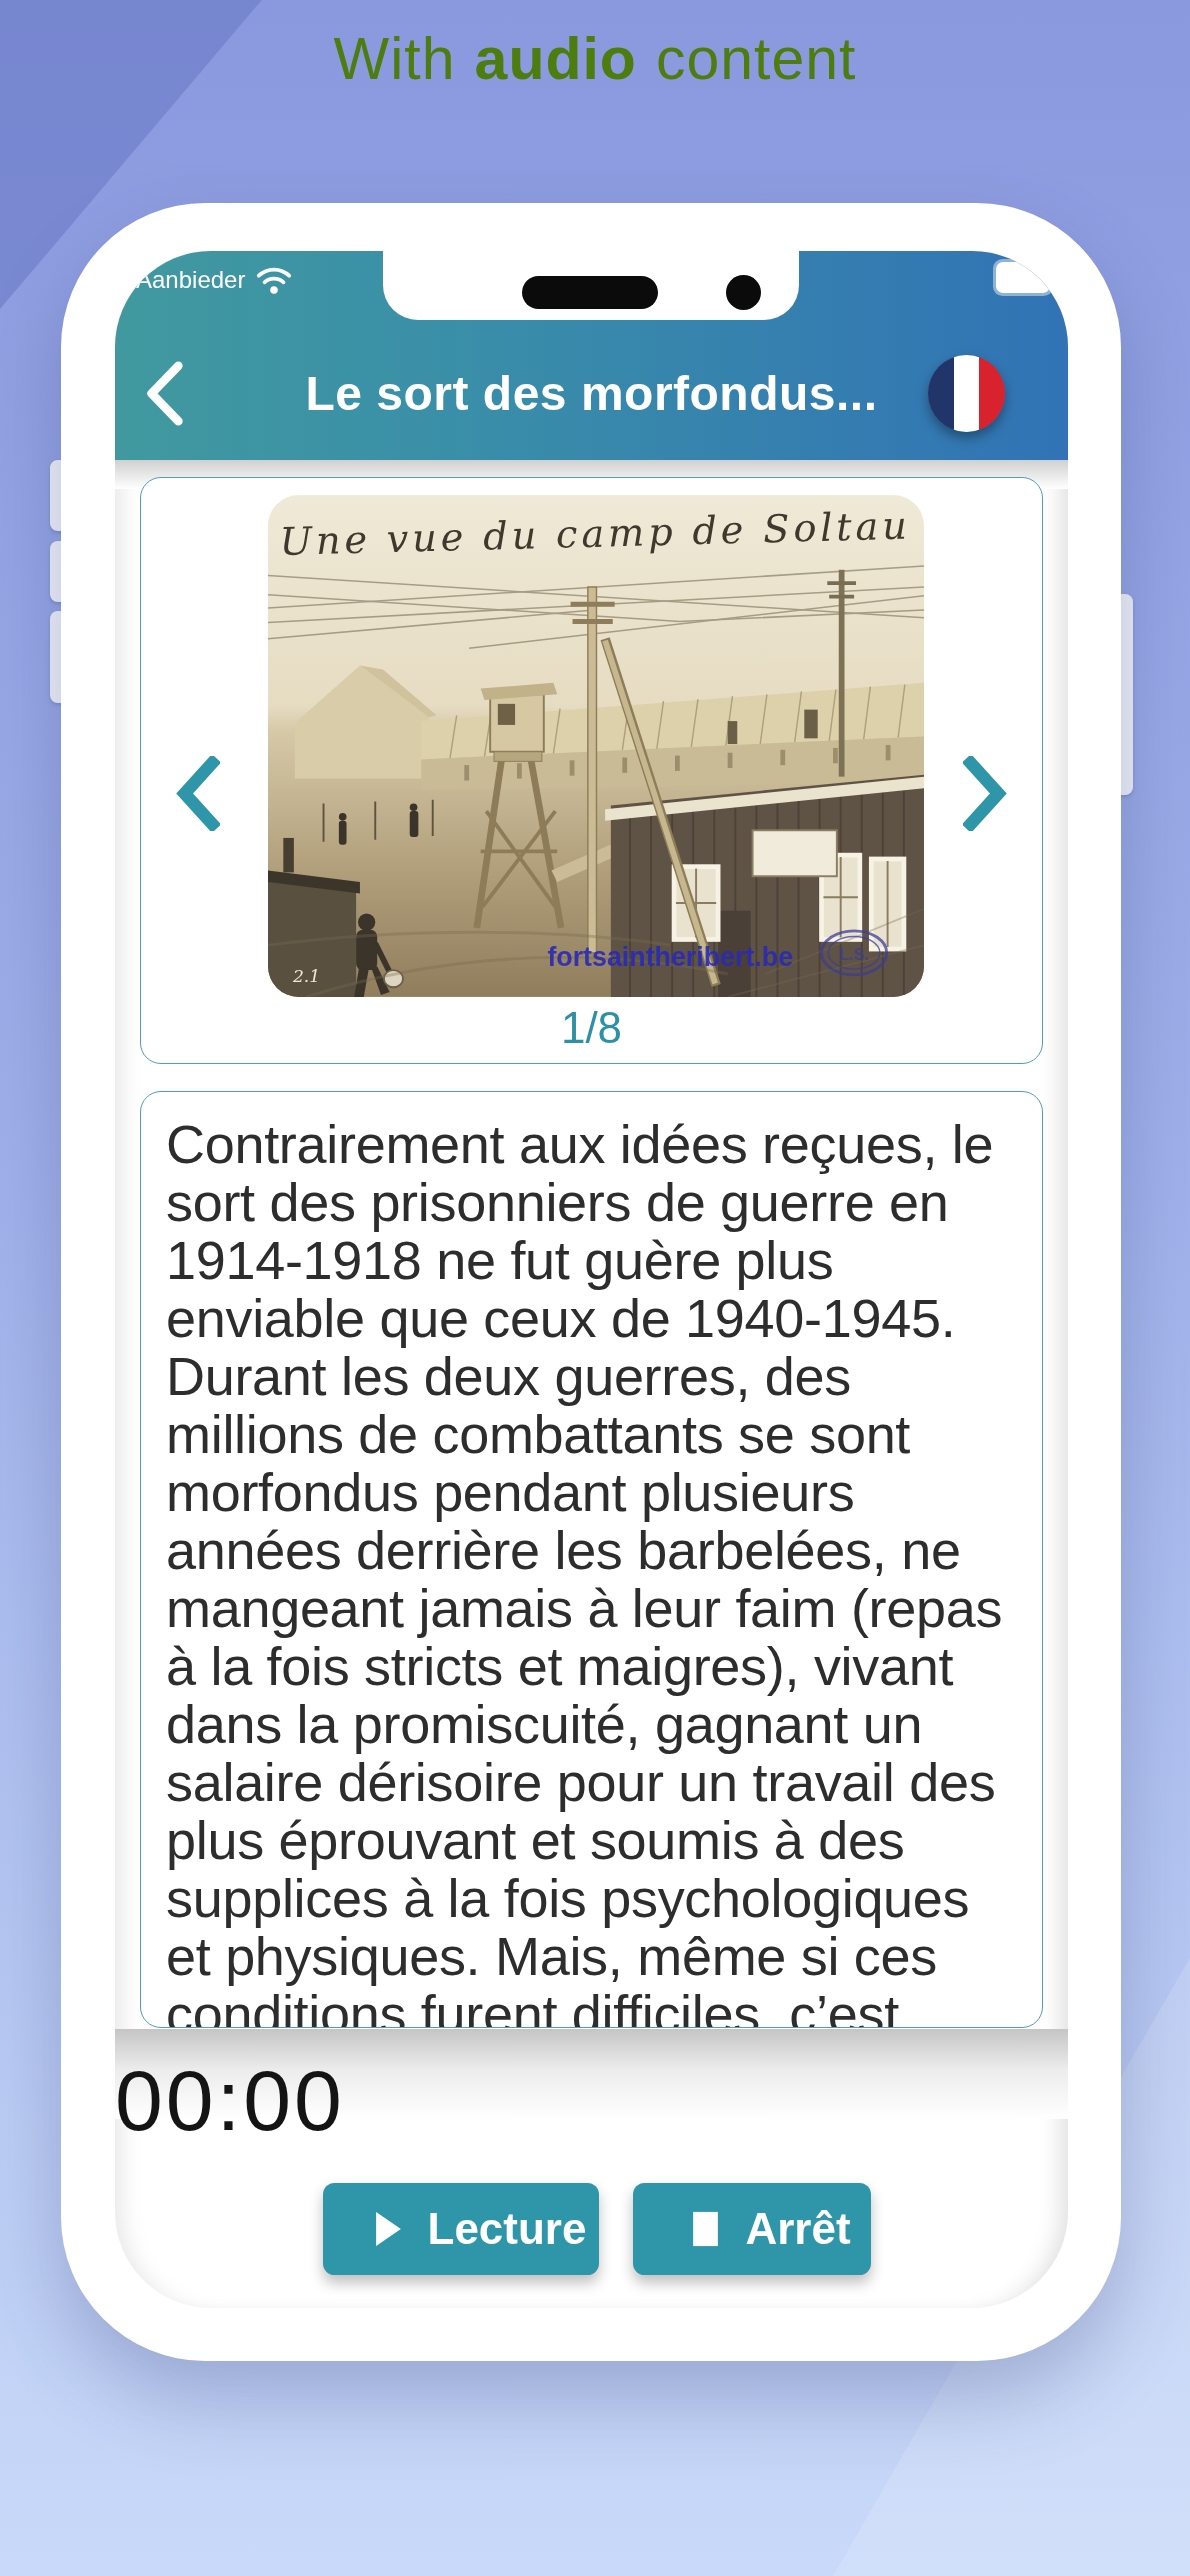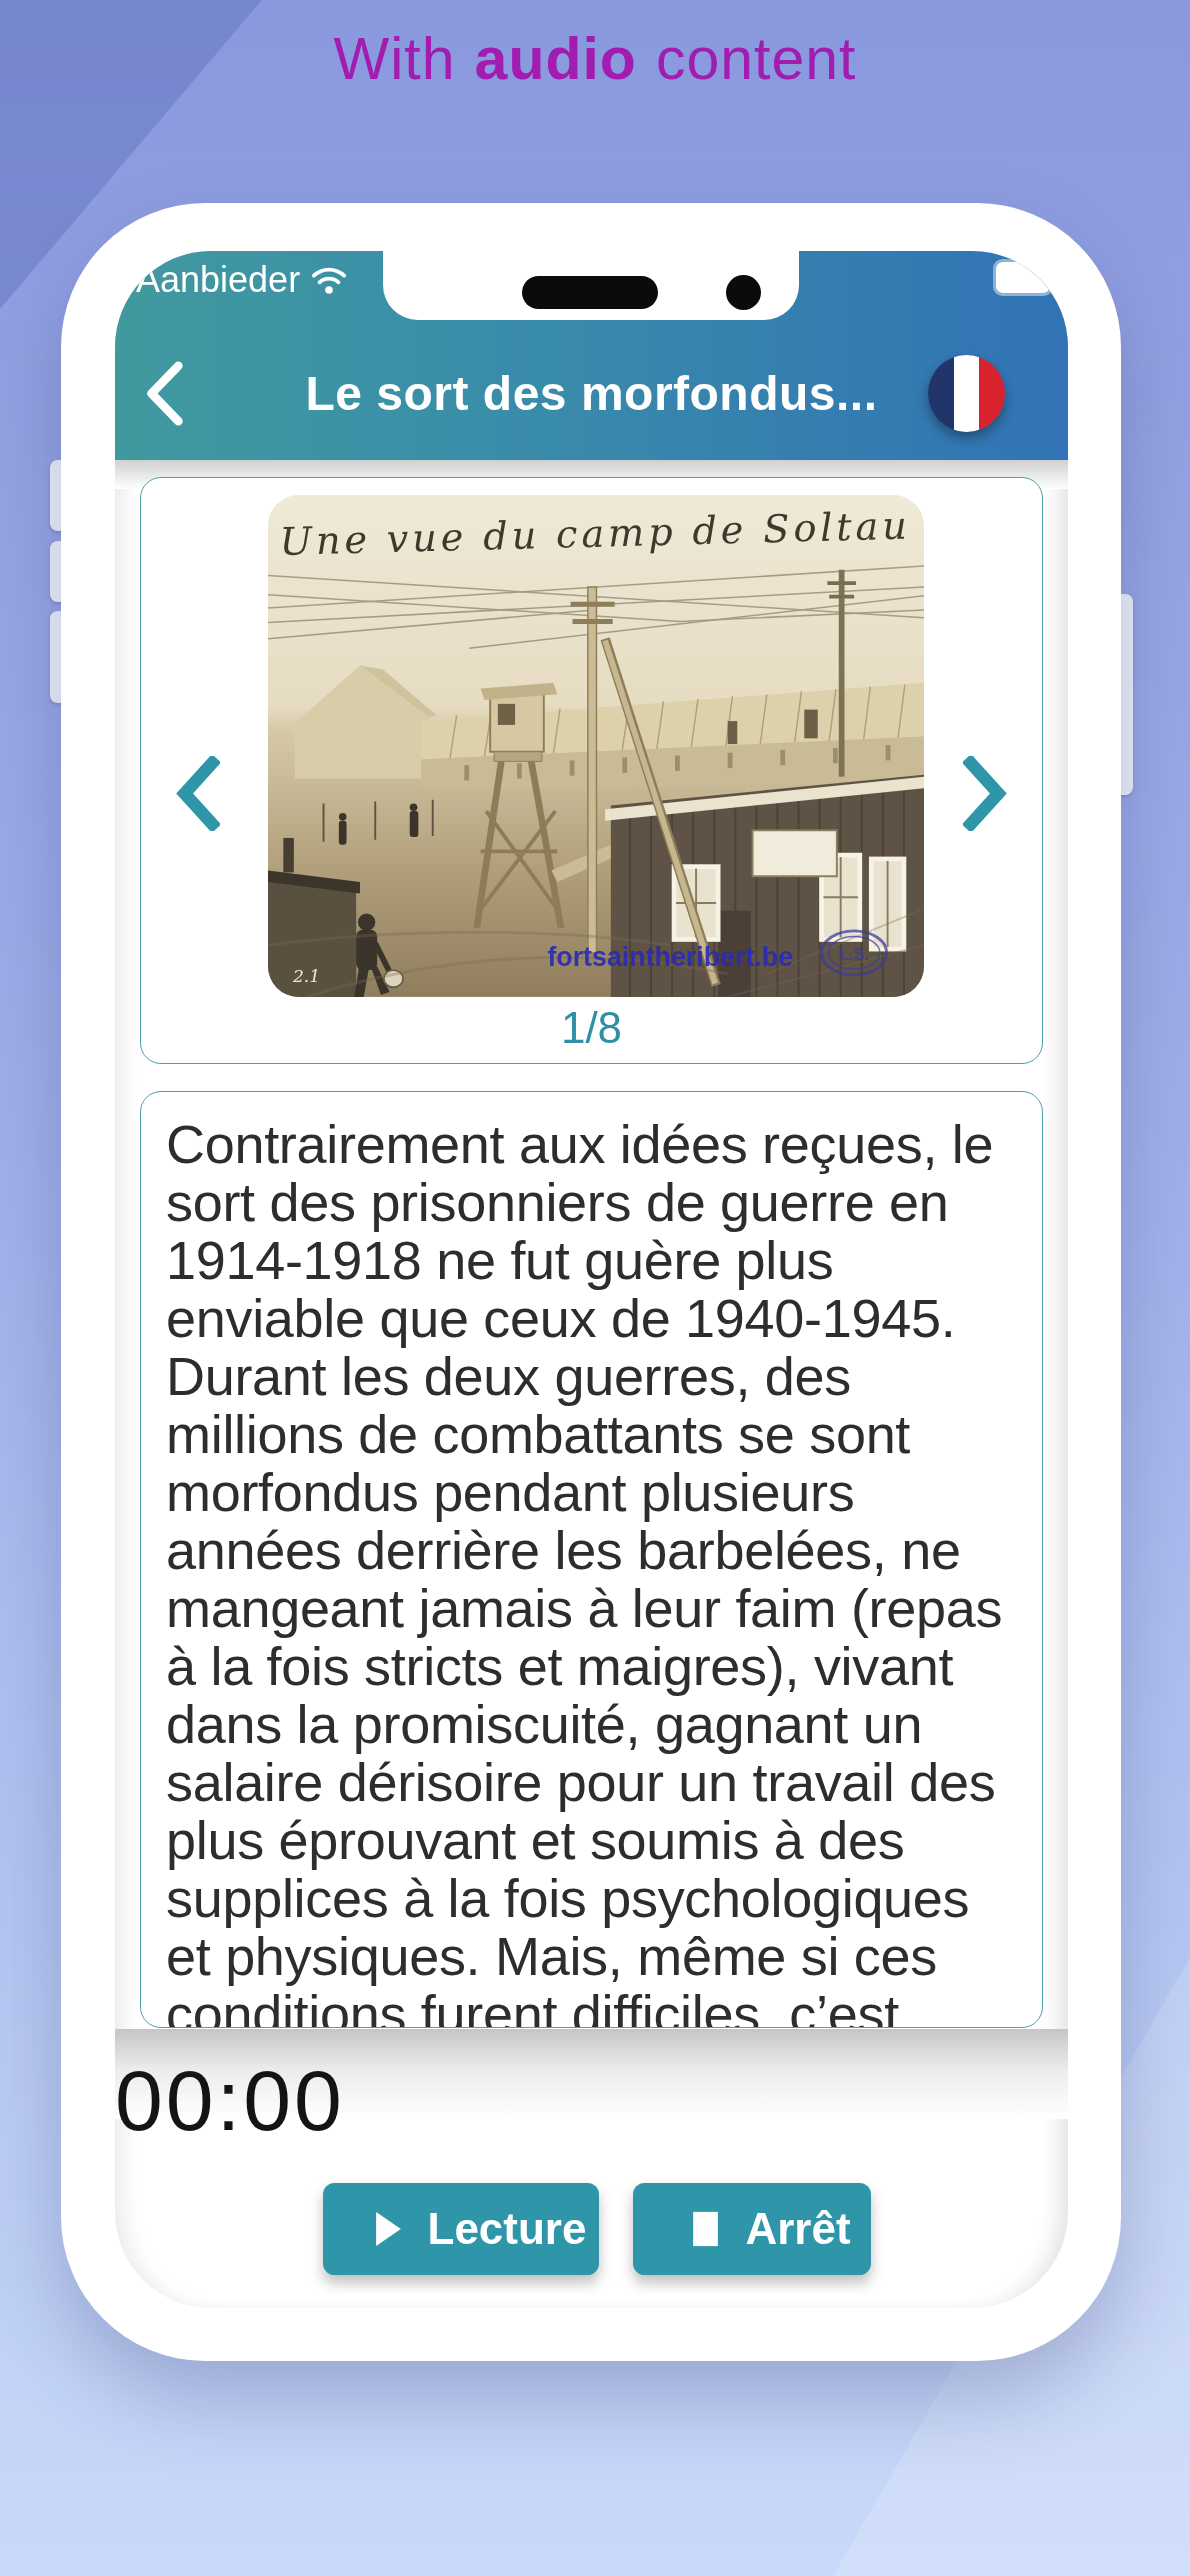--- a/index.html
+++ b/index.html
@@ -7,37 +7,37 @@
     width:1190px;height:2576px;position:relative;overflow:hidden;
     font-family:"Liberation Sans",sans-serif;
     background:linear-gradient(180deg,#8a99de 0%,#9fb0ea 45%,#c8d9f9 100%);
   }
   .bg-deco1{position:absolute;inset:0;background:rgba(88,103,185,.38);
     clip-path:polygon(0 0,22% 0,0 12%);pointer-events:none;}
   .bg-deco2{position:absolute;inset:0;background:rgba(255,255,255,.16);
     clip-path:polygon(100% 76%,100% 100%,70% 100%);pointer-events:none;}
   
   .banner{position:absolute;top:25px;left:0;width:100%;display:flex;
-    justify-content:center;align-items:baseline;gap:19px;color:#a21caf;
+    justify-content:center;align-items:baseline;gap:19px;color:#4d7c0f;
     font-size:59px;letter-spacing:1px;}
   .banner .lite{font-weight:400;}
   .banner .bold{font-weight:700;}
   
   .side-tab{position:absolute;background:#eef1fa;border-radius:7.7px;box-shadow:0 1.9px 3.8px rgba(60,70,130,.25);}
   .phone{position:absolute;left:61px;top:203px;width:1060px;height:2158px;
     background:#fff;border-radius:144px;
     box-shadow:0 38px 77px rgba(50,60,120,.28);}
   .screen{position:absolute;left:54px;top:48px;width:953px;height:2057px;
     border-radius:96px;background:#fff;overflow:hidden;
     box-shadow:inset -19px 0 25px -13.4px rgba(0,0,0,.14),inset 19px 0 25px -13.4px rgba(0,0,0,.10);}
   
   .app-header{position:absolute;top:0;left:0;width:100%;height:209px;
     background:linear-gradient(90deg,#41999f 0%,#3a8fa8 35%,#3173b5 100%);}
   .status-row{position:absolute;top:9.6px;left:21px;height:38px;display:flex;
-    align-items:center;gap:9.6px;color:#fff;font-size:36px;}
+    align-items:center;gap:9.6px;color:#fff;font-size:24px;}
   .battery{position:absolute;top:7.7px;right:15.3px;width:54px;height:31px;
     background:#fff;border:3.8px solid rgba(255,255,255,.45);border-radius:9.6px;background-clip:padding-box;}
   .notch{position:absolute;top:0;left:268px;width:416px;height:69px;background:#fff;
     border-radius:0 0 35px 35px;}
   .notch .pill{position:absolute;left:139px;top:25px;width:136px;height:33px;
     background:#0b0b0b;border-radius:17px;}
   .notch .cam{position:absolute;left:343px;top:24px;width:35px;height:35px;
     background:#0b0b0b;border-radius:50%;}
   .nav-row{position:absolute;top:92px;left:0;width:100%;height:100px;}
   .back-btn{position:absolute;left:27px;top:17px;width:46px;height:67px;cursor:pointer;}

